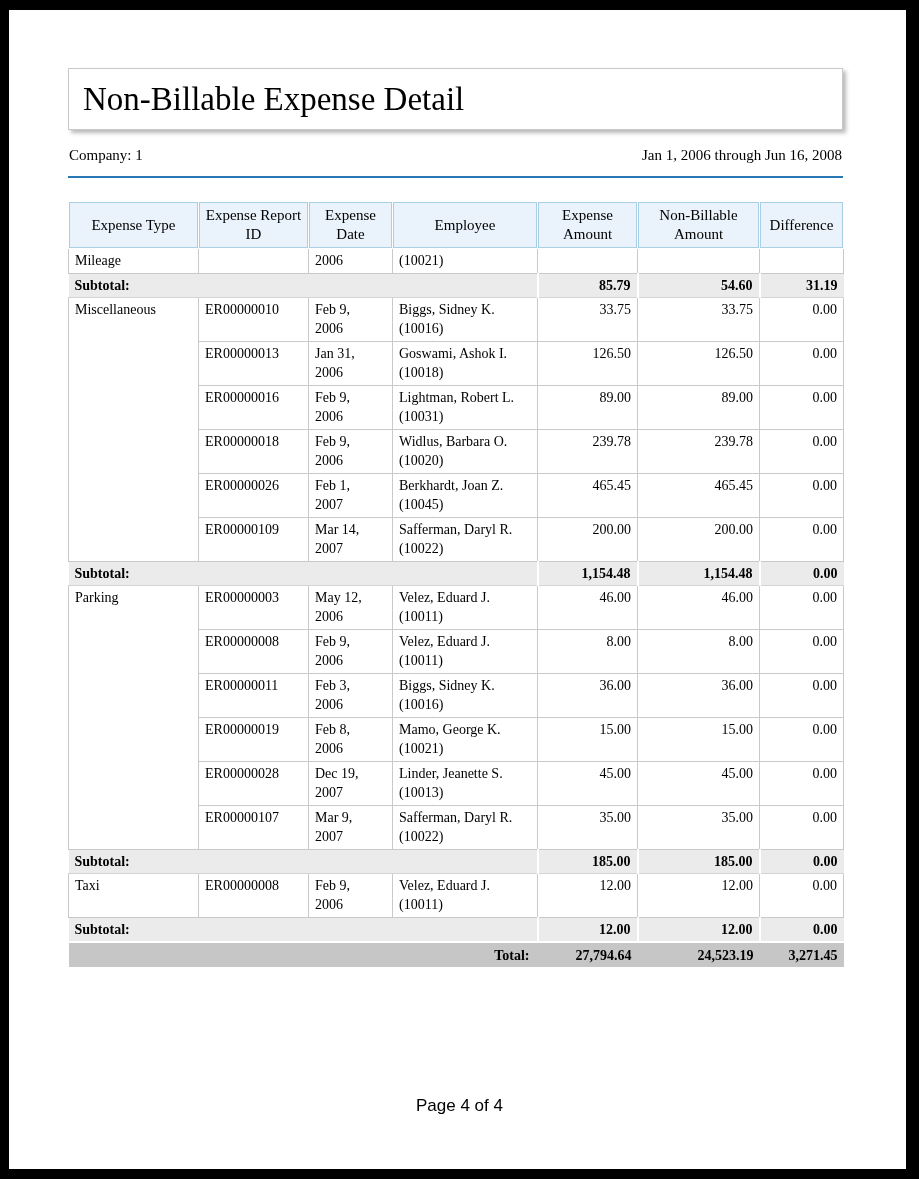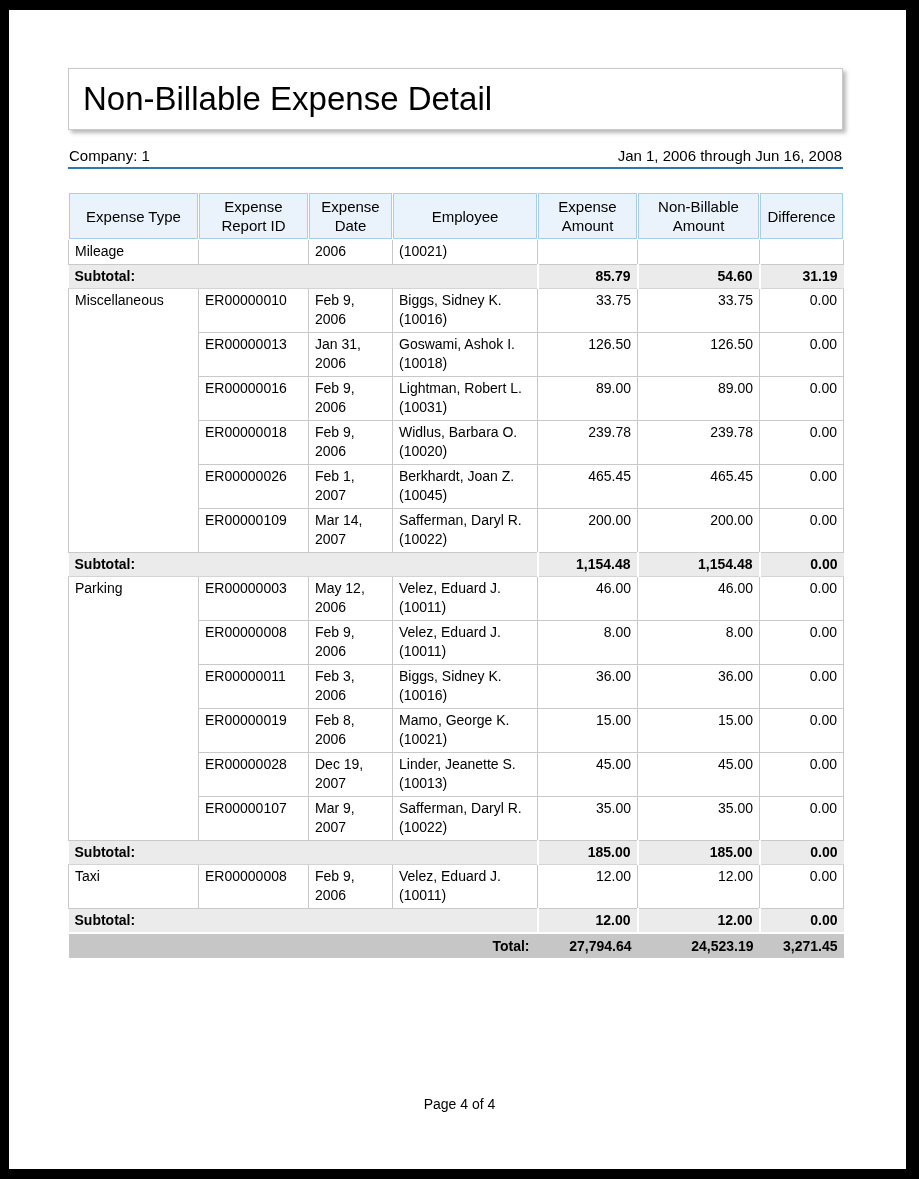--- a/index.html
+++ b/index.html
@@ -1,27 +1,27 @@
 <!DOCTYPE html>
 <html><head>
 <meta charset="utf-8">
 <style>
   html,body{margin:0;padding:0;background:#555;}
   *{box-sizing:border-box;}
   .page{position:relative;width:919px;height:1179px;background:#000;margin:0 auto;
         font-family:"Liberation Sans",sans-serif;color:#000;}
   .sheet{position:absolute;top:10px;left:9px;right:13px;bottom:10px;background:#fff;overflow:hidden;}
-  .content{position:absolute;top:58px;left:59px;width:775px;}
+  .content{position:absolute;top:58px;left:59px;width:775px;font-family:Liberation Serif, serif;}
 
   .title-box{height:62px;background:#fff;border:1px solid #c9c9c9;
              box-shadow:3px 3px 4px #b9b9b9;display:flex;align-items:center;}
   .title-box .title-text{font-size:33px;padding-left:14px;white-space:nowrap;letter-spacing:0px;}
 
   .meta-row{display:flex;justify-content:space-between;align-items:flex-end;
-            margin-top:17px;font-size:15px;padding:0 1px 3px 1px;}
+            margin-top:17px;font-size:15px;padding:0 1px 12px 1px;}
   .blue-rule{border-top:2px solid #2778b5;height:0;}
 
   table.report{border-collapse:collapse;table-layout:fixed;width:775px;margin-top:23px;}
   table.report th{background:#eaf3fb;border:1px solid #fff;box-shadow:inset 0 0 0 1px #a9cfe5;
                   font-weight:normal;font-size:15px;padding:4px 3px;text-align:center;
                   vertical-align:middle;line-height:19px;}
   table.report td{border:1px solid #c9c9c9;font-size:14px;padding:2px 6px 3px 6px;
                   vertical-align:top;line-height:19px;}
   td.group-cell{vertical-align:top;}
   td.num{text-align:right;padding-right:8px;}
@@ -31,21 +31,21 @@
   tr.subtotal-row td{background:#ebebeb;font-weight:bold;border-left:none;border-right:none;
                      border-top:1px solid #d4d4d4;border-bottom:1px solid #d4d4d4;
                      padding-top:2px;padding-bottom:2px;}
   tr.subtotal-row td.label{text-align:left;padding-right:8px;}
   tr.subtotal-row td.num{border-left:2px solid #fff;}
 
   tr.total-row td{background:#c6c6c6;font-weight:bold;border:none;border-top:2px solid #fff;
                   padding-top:3px;padding-bottom:2px;}
   tr.total-row td.label{text-align:right;padding-right:8px;}
 
-  .page-footer{position:absolute;top:1096px;left:0;width:919px;text-align:center;font-size:14px;}
+  .page-footer{position:absolute;top:1096px;left:0;width:919px;text-align:center;font-size:17px;}
 </style>
 </head>
 <body>
 
 <div class="page">
   <div class="sheet">
     <div class="content">
 
       <div class="title-box">
         <span class="title-text">Non-Billable Expense Detail</span>

